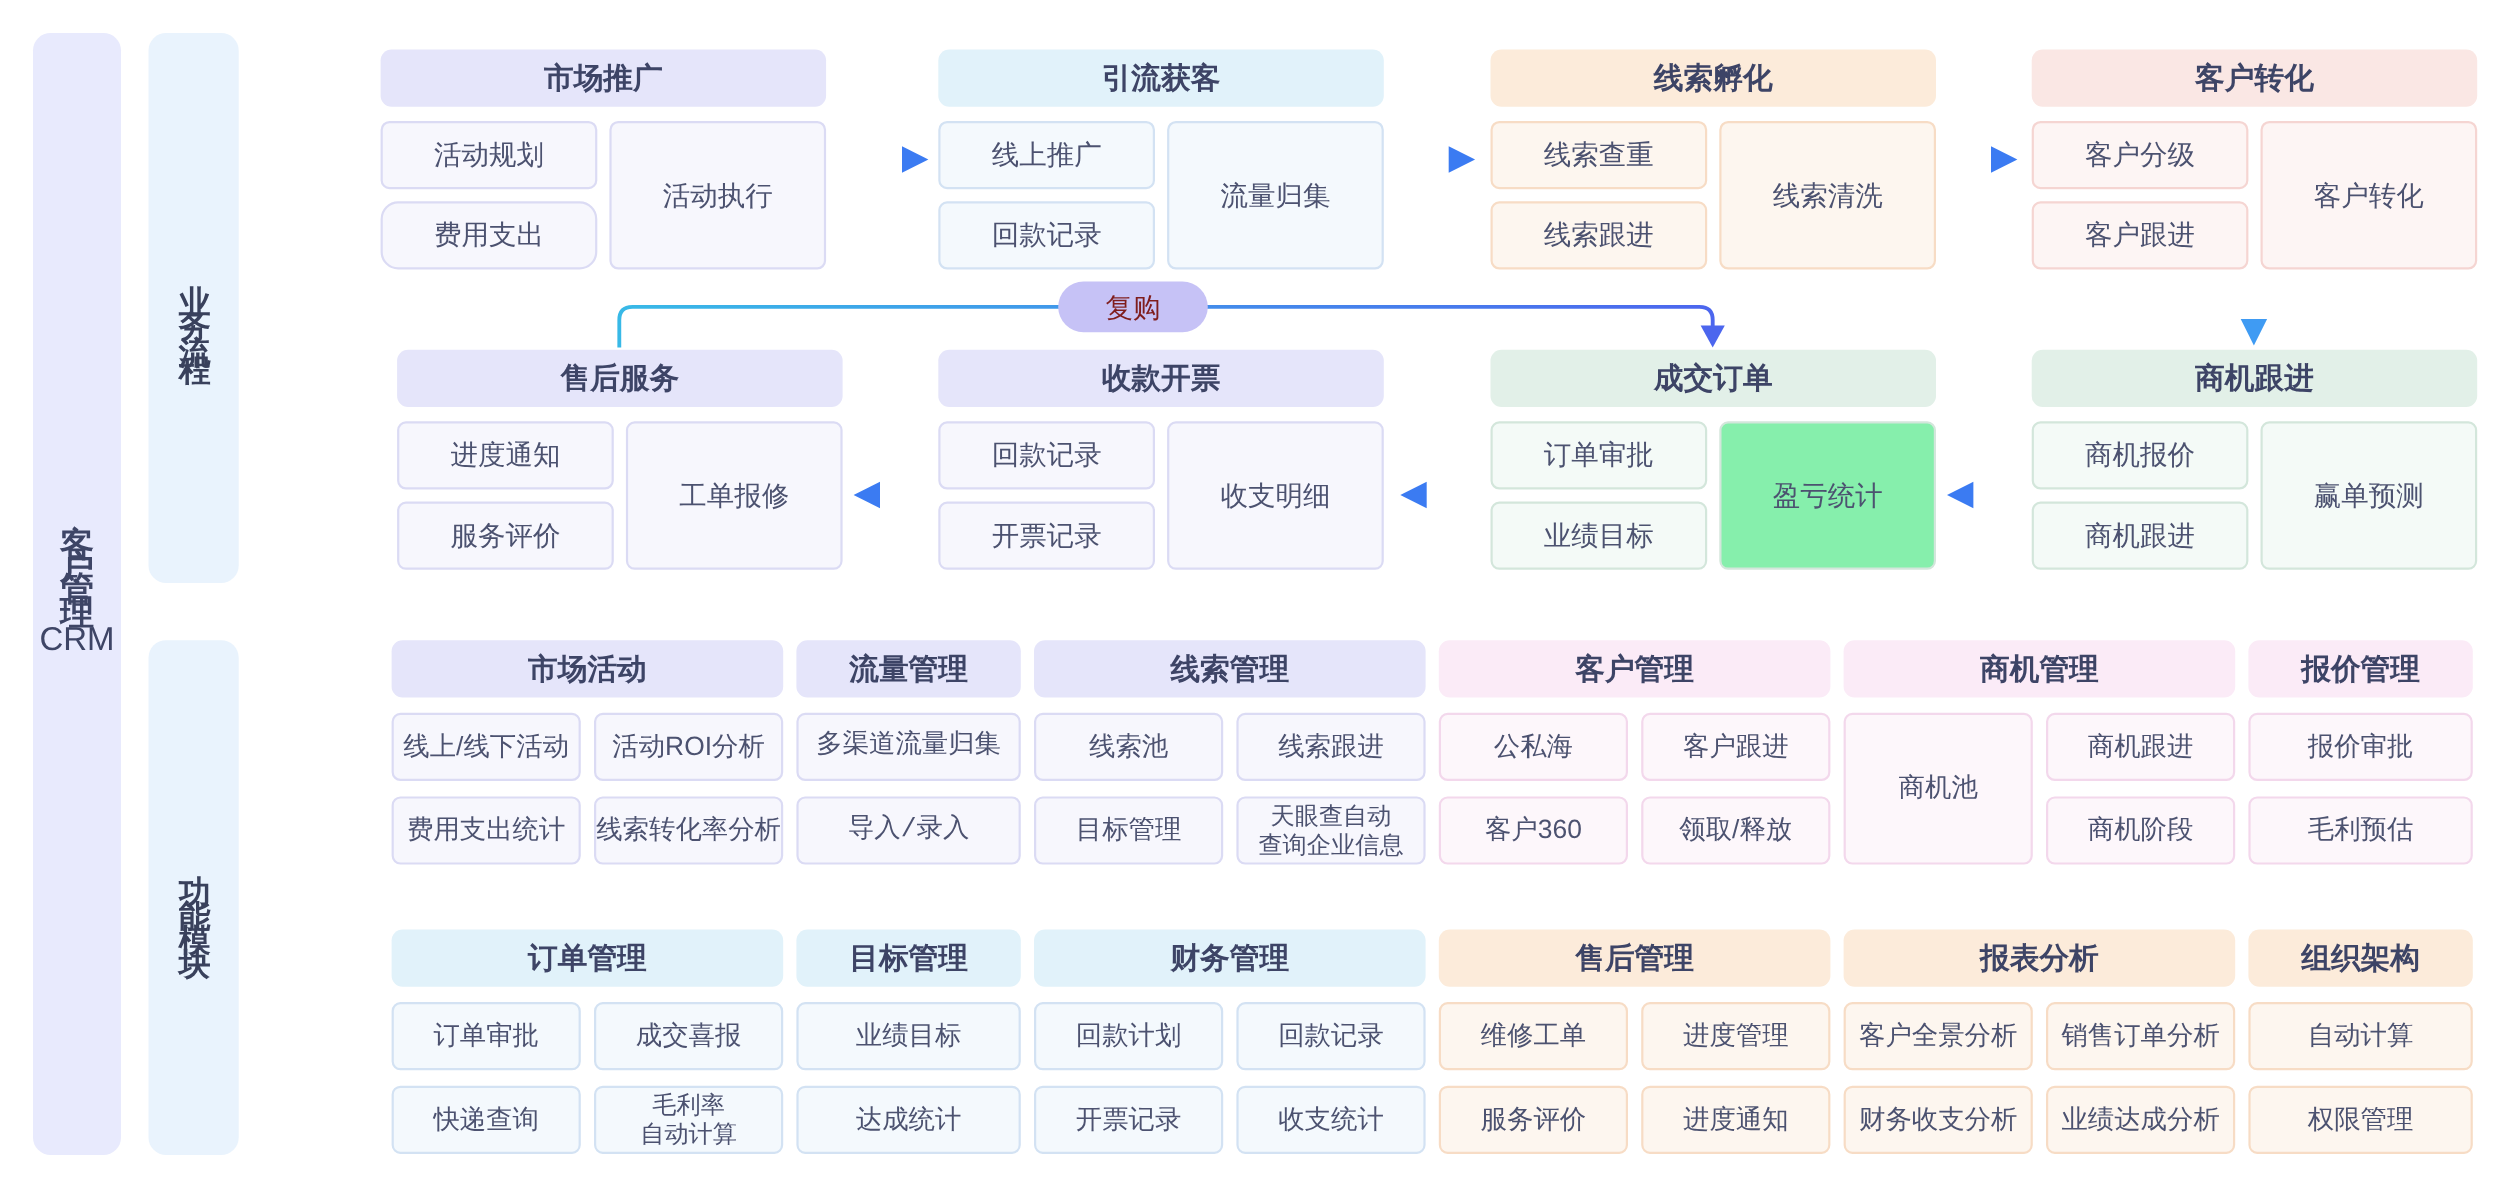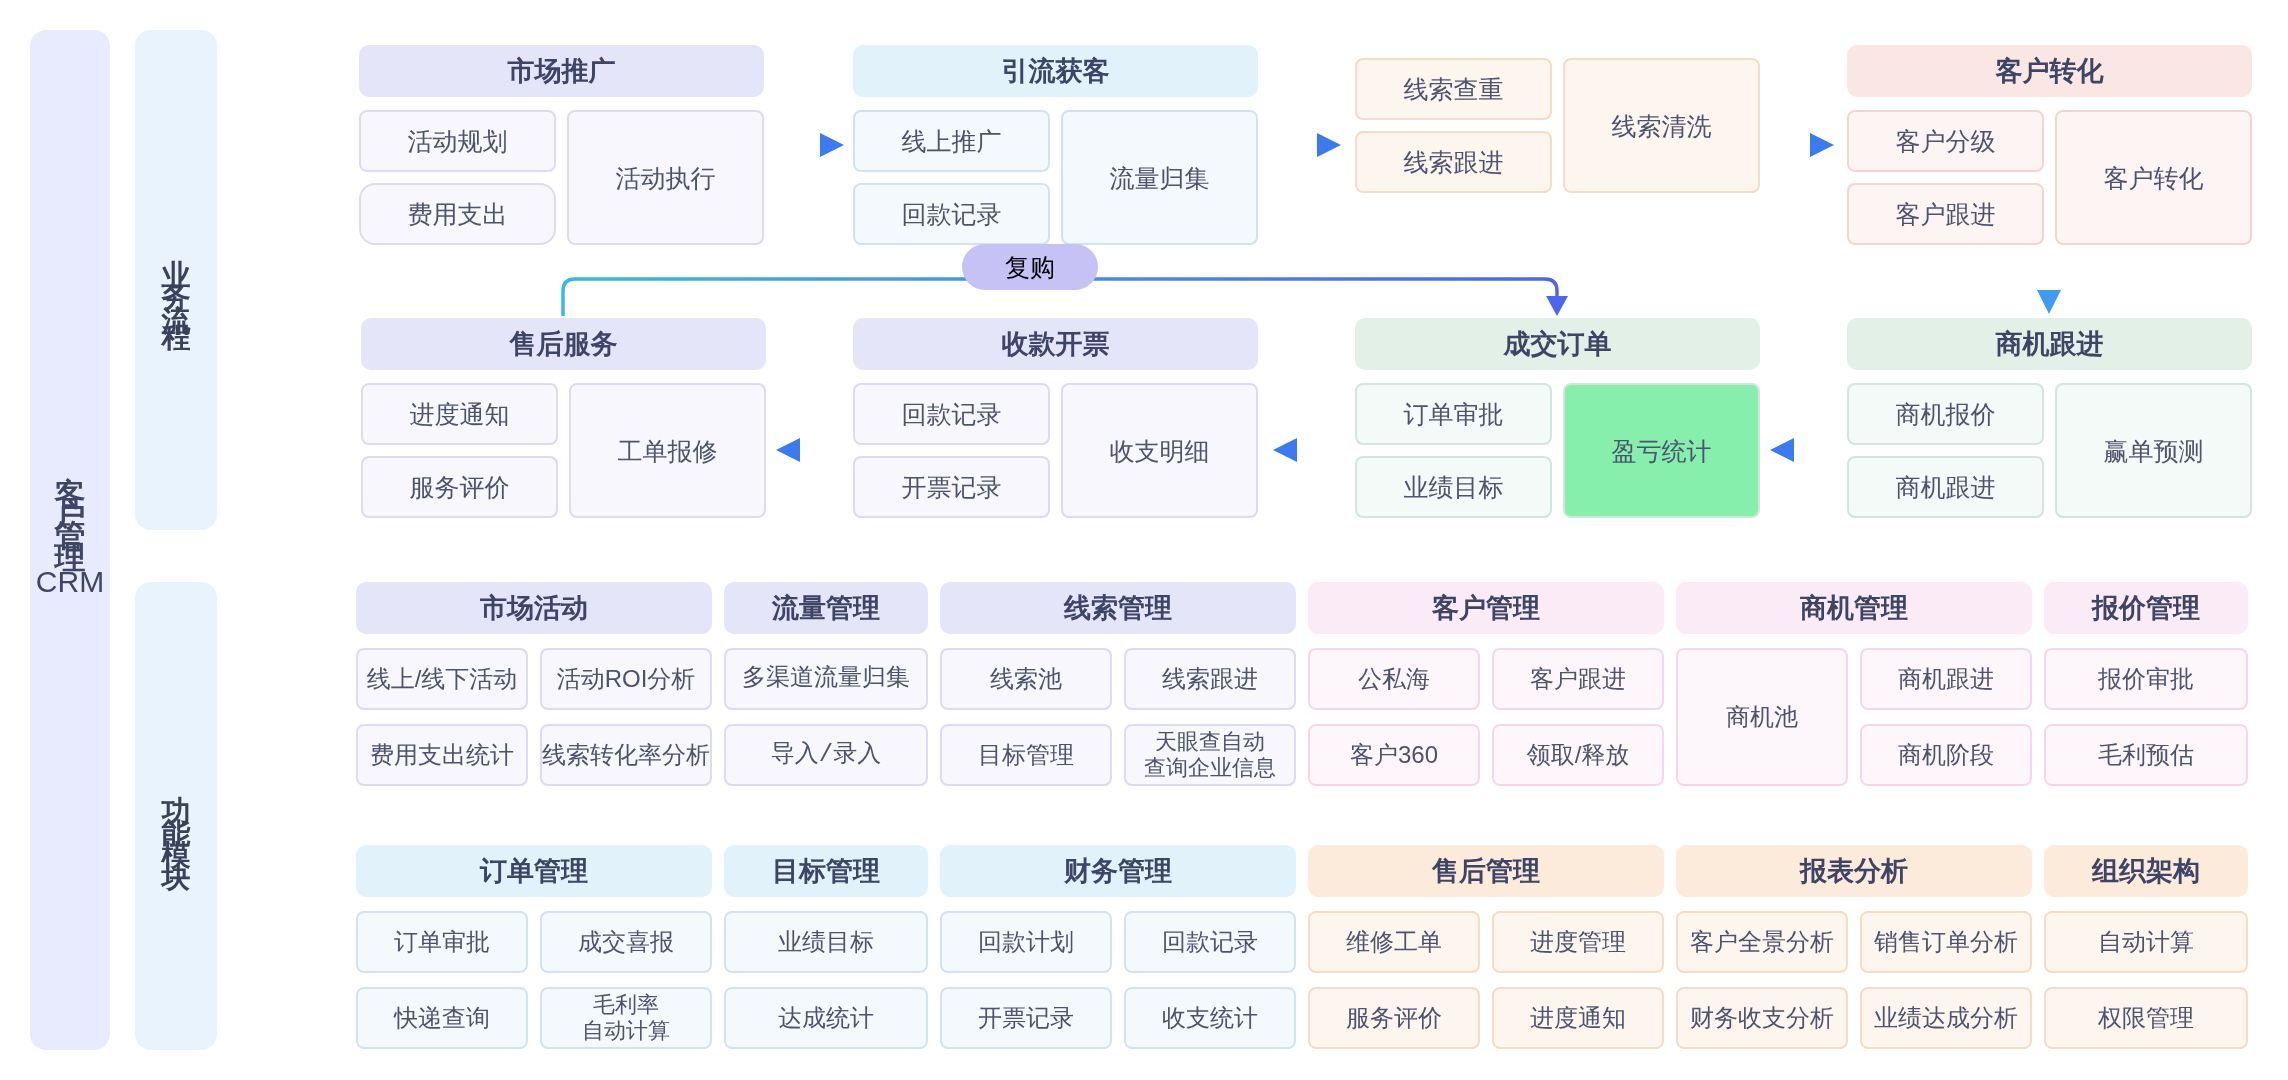--- a/index.html
+++ b/index.html
@@ -36,23 +36,23 @@
   .fmg{position:absolute;}
   .fmg .fmbody{margin-top:14px;display:flex;flex-direction:column;gap:14px;}
   .fmg .fmrow{display:flex;gap:12px;}
   .fmg .box{height:62px;font-size:24px;}
   .fmg .box.small-text{font-size:22px;}
   .fmg .poolwrap{margin-top:14px;display:flex;gap:12px;}
   .fmg .pool{width:172px;height:138px;}
   .fmg .poolcol{display:flex;flex-direction:column;gap:14px;}
 
   #connectors{position:absolute;left:0;top:0;z-index:5;pointer-events:none;}
-  #repill{position:absolute;left:962px;top:244px;width:136px;height:46px;border-radius:23px;
+  #repill{position:absolute;left:962px;top:256px;width:136px;height:46px;border-radius:23px;
     background:#c6c2f6;z-index:6;display:flex;align-items:center;justify-content:center;
-    font-size:25px;font-weight:500;color:#000000;}
+    font-size:25px;font-weight:500;color:#7f1d1d;}
 </style>
 </head>
 <body>
 
 <div class="canvas">
 
   <div class="vpanel" id="sidebar">
     <div class="vtext sidebar-title">客户管理</div>
     <div class="sidebar-sub">CRM</div>
   </div>
@@ -118,41 +118,42 @@
 
     <g>
       <path d="M563,316 L563,291 Q563,279 575,279 L1545,279 Q1557,279 1557,291 L1557,298" stroke="url(#gC)" stroke-width="3.5" fill="none"></path>
       <polygon points="1557,316 1546,296 1568,296" fill="#4c66ee"></polygon>
     </g>
   </svg>
 
   <div id="repill">复购</div>
 
   <div id="bp-root">
-      <div class="bpg" style="left: 359px; top: 45px;">
+      <div class="bpg" style="left: 346px; top: 45px;">
         <div class="ghd" style="background: rgb(229, 229, 250);">市场推广</div>
         <div class="bpbody">
           <div class="bpstack">
             <div class="box" style="border-color: rgb(219, 219, 244); background: rgb(247, 247, 253);">活动规划</div>
             <div class="box" style="border-color: rgb(219, 219, 244); background: rgb(247, 247, 253); border-radius: 16px;">费用支出</div>
           </div>
           <div class="box tall" style="border-color: rgb(219, 219, 244); background: rgb(247, 247, 253);">活动执行</div>
         </div>
       </div>
       <div class="bpg" style="left: 853px; top: 45px;">
         <div class="ghd" style="background: rgb(225, 242, 250);">引流获客</div>
         <div class="bpbody">
           <div class="bpstack">
             <div class="box" style="border-color: rgb(211, 226, 243); background: rgb(244, 249, 253);">线上推广</div>
             <div class="box" style="border-color: rgb(211, 226, 243); background: rgb(244, 249, 253);">回款记录</div>
           </div>
           <div class="box tall" style="border-color: rgb(211, 226, 243); background: rgb(244, 249, 253);">流量归集</div>
         </div>
       </div>
       <div class="bpg" style="left: 1355px; top: 45px;">
+        <div class="ghd" style="background: rgb(252, 235, 218);">线索孵化</div>
         <div class="bpbody">
           <div class="bpstack">
             <div class="box" style="border-color: rgb(247, 220, 197); background: rgb(253, 246, 239);">线索查重</div>
             <div class="box" style="border-color: rgb(247, 220, 197); background: rgb(253, 246, 239);">线索跟进</div>
           </div>
           <div class="box tall" style="border-color: rgb(247, 220, 197); background: rgb(253, 246, 239);">线索清洗</div>
         </div>
       </div>
       <div class="bpg" style="left: 1847px; top: 45px;">
         <div class="ghd" style="background: rgb(250, 231, 228);">客户转化</div>

